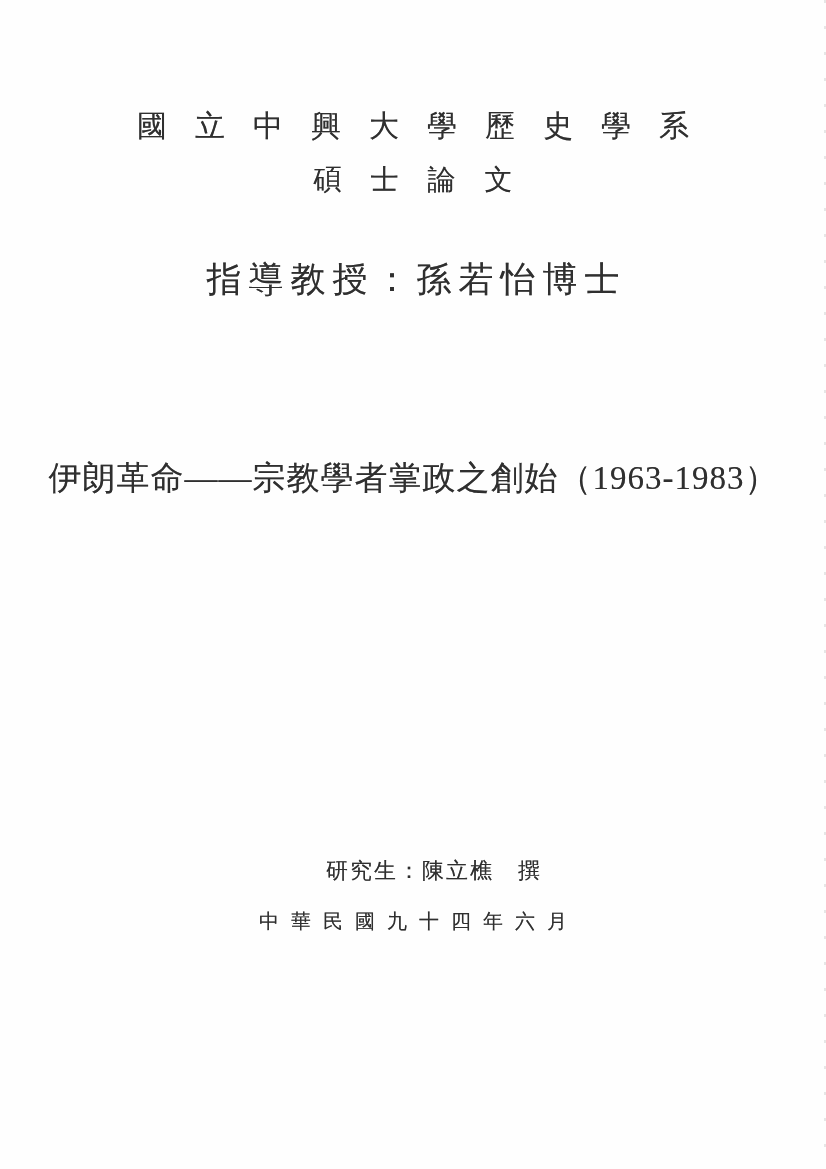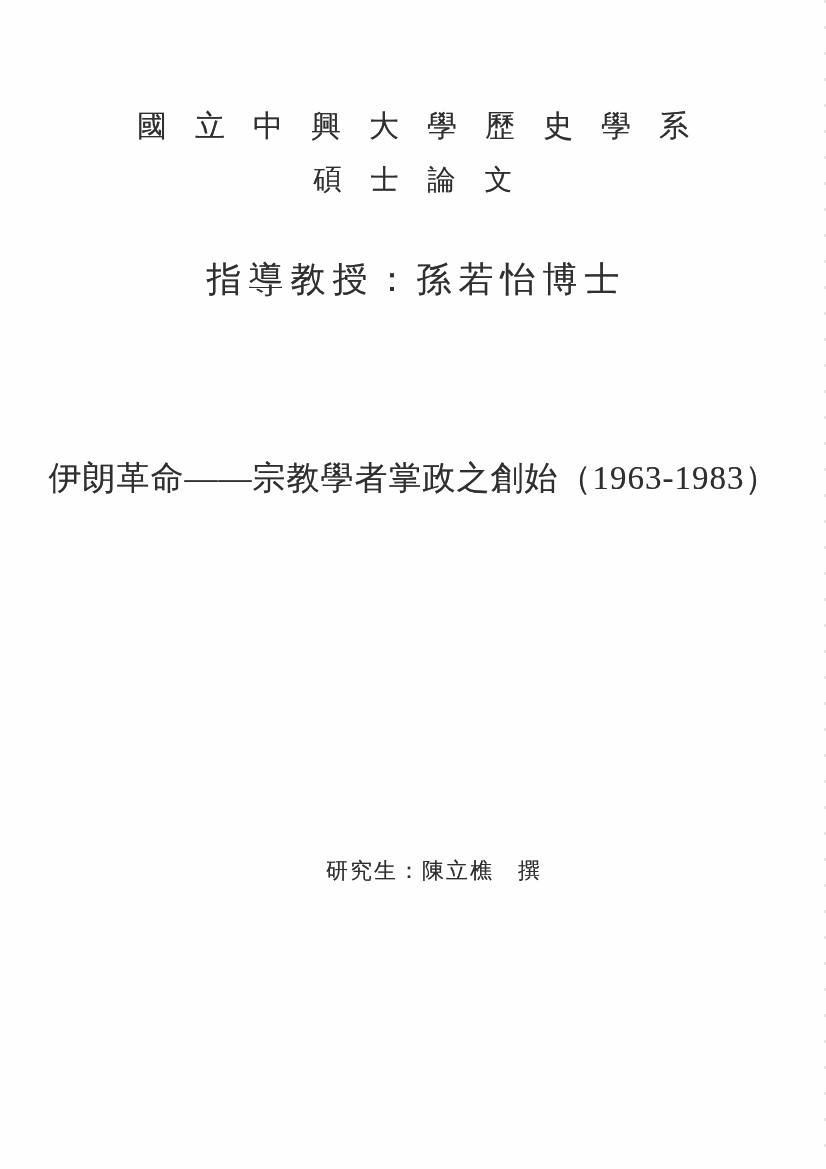--- a/index.html
+++ b/index.html
@@ -85,16 +85,17 @@
   <div class="line university-line">國立中興大學歷史學系</div>
 
   <div class="line degree-line">碩士論文</div>
 
   <div class="line advisor-line">指導教授：孫若怡博士</div>
 
   <div class="line title-line">伊朗革命——宗教學者掌政之創始（1963-1983）</div>
 
   <div class="line author-line">研究生：陳立樵　撰</div>
 
+  <div class="line date-line">中華民國九十四年六月</div>
 
   <div class="scan-edge"></div>
 
 </div>
 
 </body></html>

